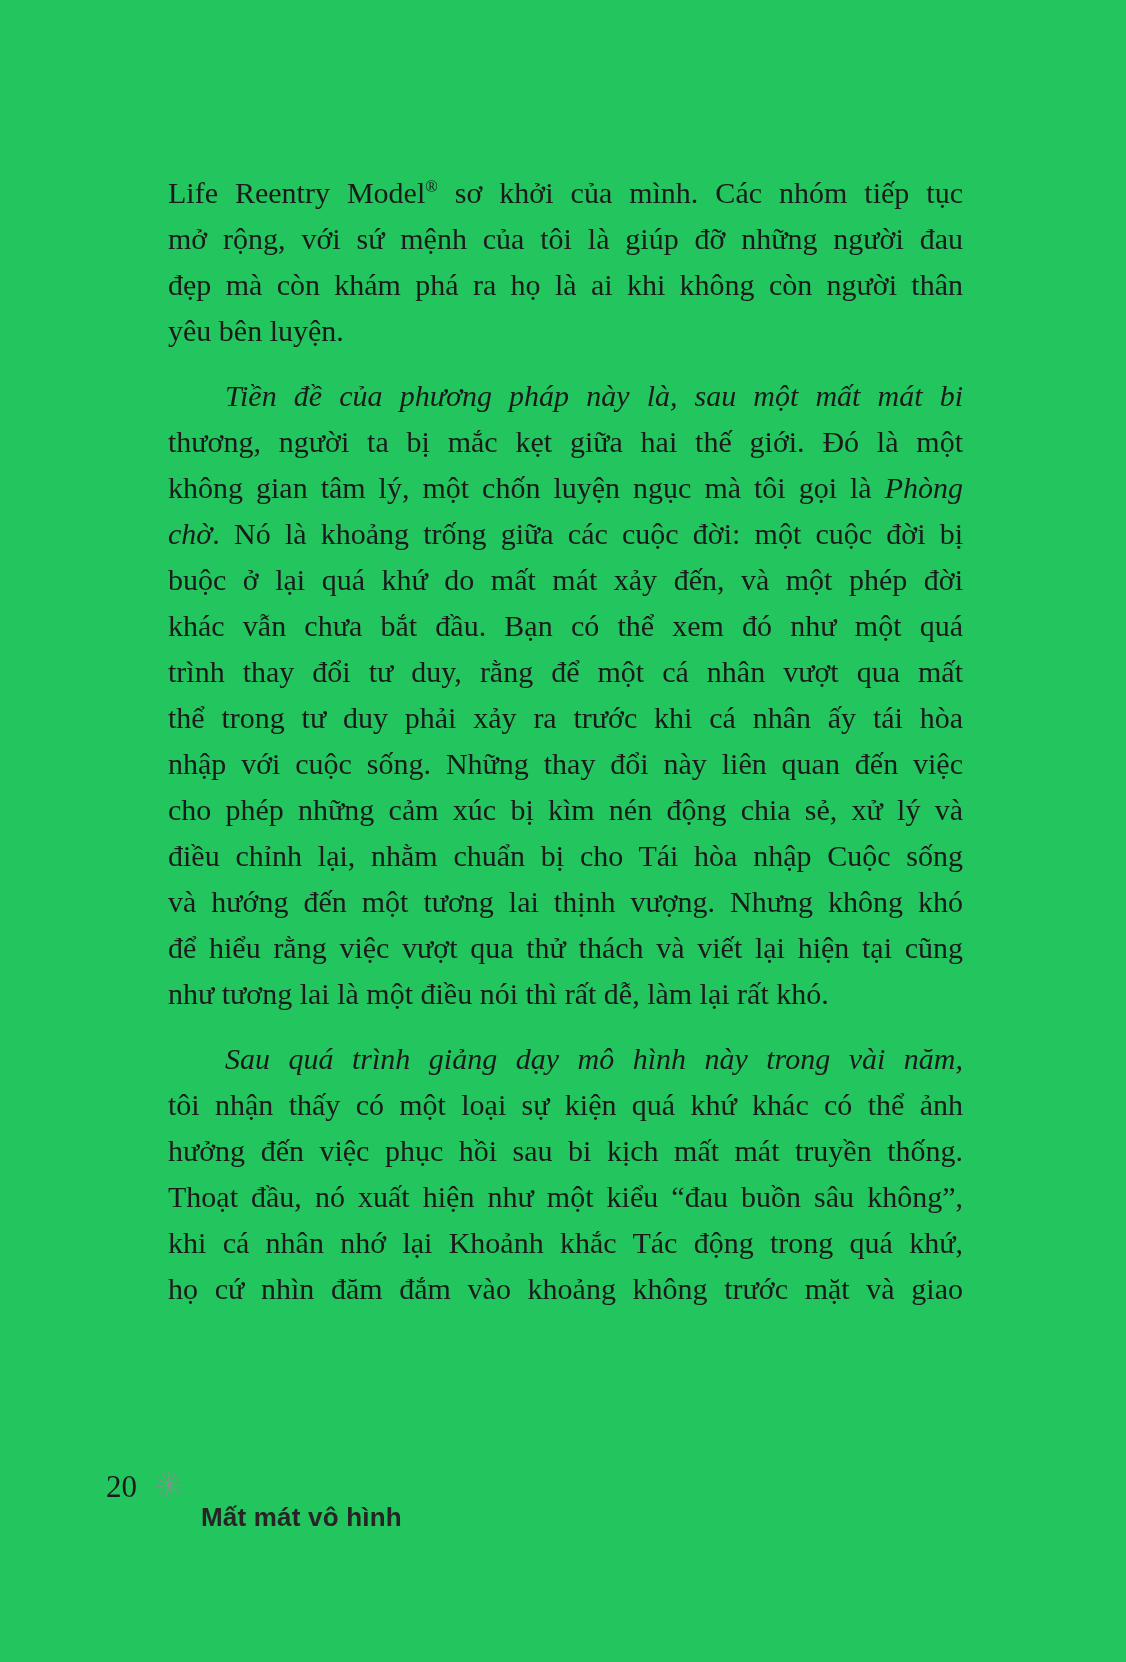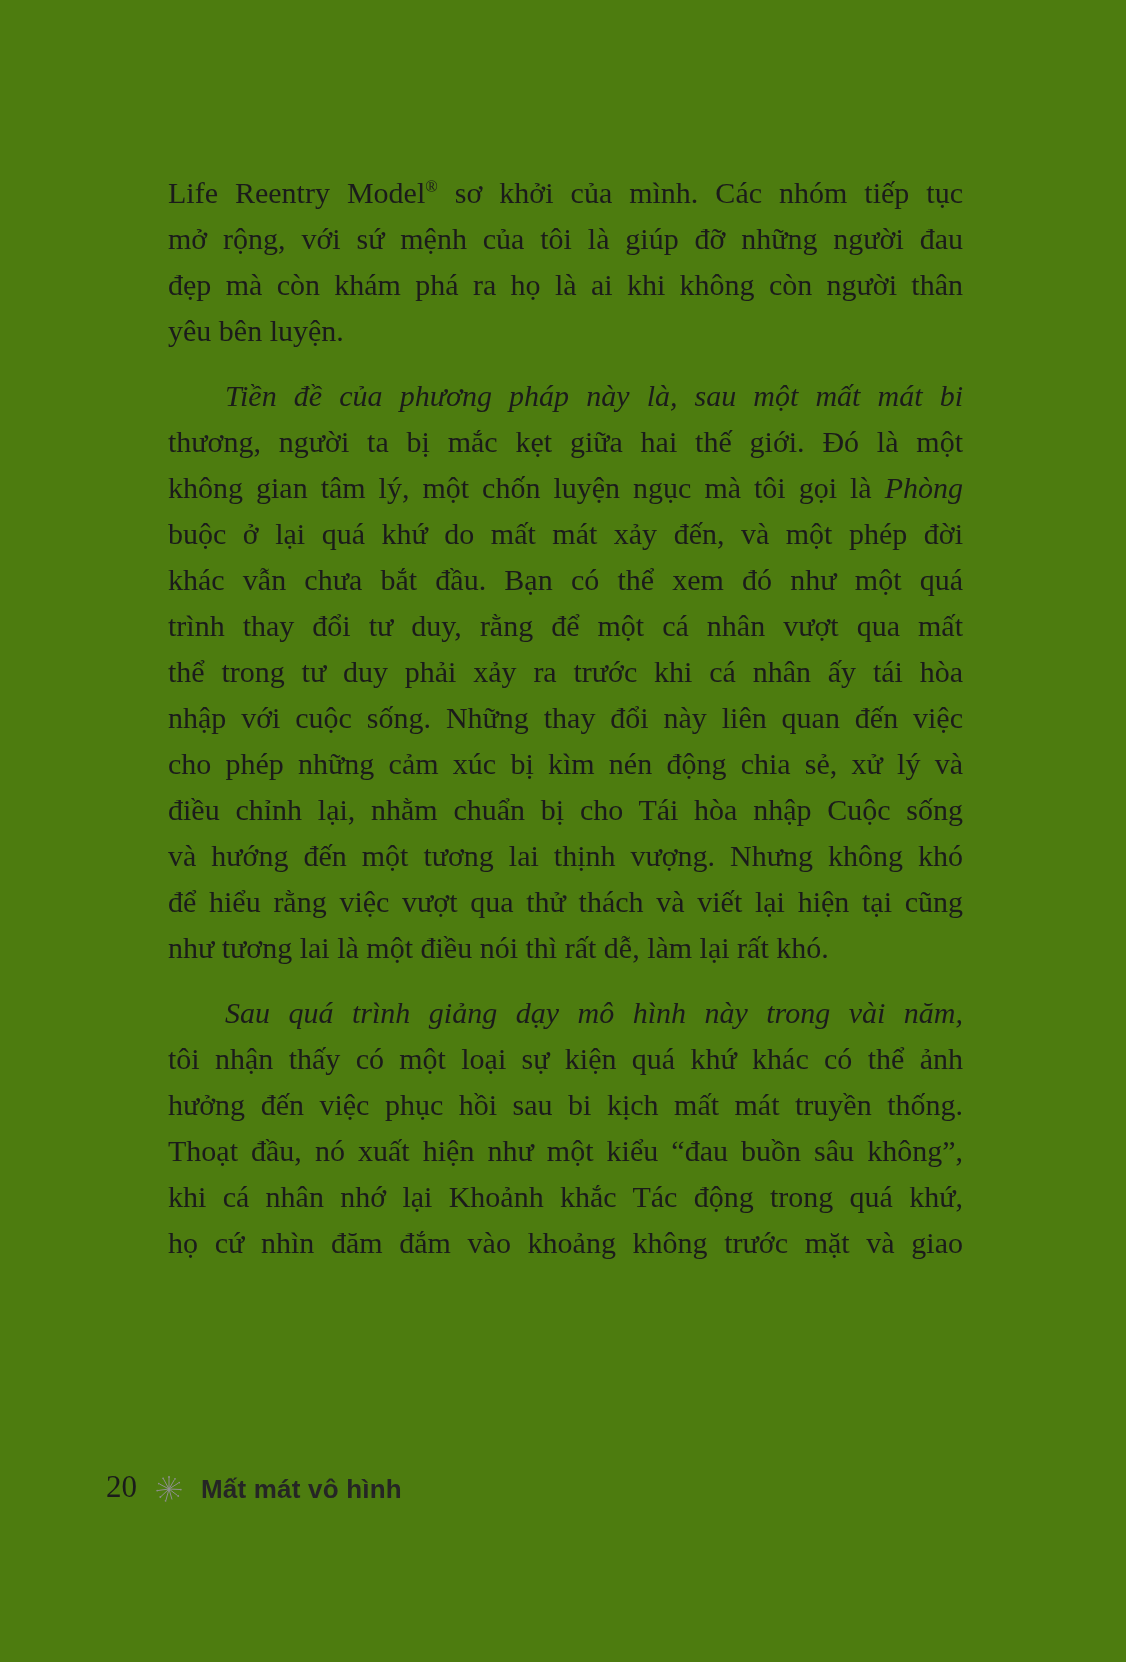--- a/index.html
+++ b/index.html
@@ -4,21 +4,21 @@
 <style>
   html, body {
     margin: 0;
     padding: 0;
     background: #ffffff;
   }
   .page {
     position: relative;
     width: 1126px;
     height: 1662px;
-    background: #4d7c0f;
+    background: #22c55e;
     overflow: hidden;
     font-family: "Liberation Serif", serif;
     color: #1b1b1b;
   }
   .text-block {
     position: absolute;
     left: 168px;
     top: 170px;
     width: 795px;
     font-size: 30px;
@@ -45,21 +45,21 @@
   .sup {
     font-size: 0.55em;
     vertical-align: super;
     line-height: 0;
   }
   .footer {
     position: absolute;
     left: 106px;
     top: 1470px;
     display: flex;
-    align-items: flex-end;
+    align-items: flex-start;
     gap: 17px;
   }
   .page-num {
     font-family: "Liberation Serif", serif;
     font-size: 31px;
     line-height: 34px;
     color: #1b1b1b;
   }
   .ornament {
     display: inline-flex;
@@ -68,38 +68,40 @@
     align-items: center;
     justify-content: center;
   }
   .running-title {
     font-family: "Liberation Sans", sans-serif;
     font-weight: 700;
     font-size: 26px;
     line-height: 30px;
     letter-spacing: 0.2px;
     color: #252525;
+    margin-top: 32px;
   }
 </style>
 </head>
 <body>
 
 <div class="page">
 
   <div class="text-block">
       <div class="paragraph">
         <div class="line"><span>Life Reentry Model</span><span class="sup">®</span><span> sơ khởi của mình. Các nhóm tiếp tục</span></div>
         <div class="line"><span>mở rộng, với sứ mệnh của tôi là giúp đỡ những người đau</span></div>
         <div class="line"><span>đẹp mà còn khám phá ra họ là ai khi không còn người thân</span></div>
         <div class="line last"><span>yêu bên luyện.</span></div>
       </div>
       <div class="paragraph">
         <div class="line indent"><span>Tiền đề của phương pháp này là, sau một mất mát bi</span></div>
         <div class="line"><span>thương, người ta bị mắc kẹt giữa hai thế giới. Đó là một</span></div>
         <div class="line"><span>không gian tâm lý, một chốn luyện ngục mà tôi gọi là </span><span class="italic">Phòng</span></div>
+        <div class="line"><span class="italic">chờ</span><span>. Nó là khoảng trống giữa các cuộc đời: một cuộc đời bị</span></div>
         <div class="line"><span>buộc ở lại quá khứ do mất mát xảy đến, và một phép đời</span></div>
         <div class="line"><span>khác vẫn chưa bắt đầu. Bạn có thể xem đó như một quá</span></div>
         <div class="line"><span>trình thay đổi tư duy, rằng để một cá nhân vượt qua mất</span></div>
         <div class="line"><span>thể trong tư duy phải xảy ra trước khi cá nhân ấy tái hòa</span></div>
         <div class="line"><span>nhập với cuộc sống. Những thay đổi này liên quan đến việc</span></div>
         <div class="line"><span>cho phép những cảm xúc bị kìm nén động chia sẻ, xử lý và</span></div>
         <div class="line"><span>điều chỉnh lại, nhằm chuẩn bị cho Tái hòa nhập Cuộc sống</span></div>
         <div class="line"><span>và hướng đến một tương lai thịnh vượng. Nhưng không khó</span></div>
         <div class="line"><span>để hiểu rằng việc vượt qua thử thách và viết lại hiện tại cũng</span></div>
         <div class="line last"><span>như tương lai là một điều nói thì rất dễ, làm lại rất khó.</span></div>

